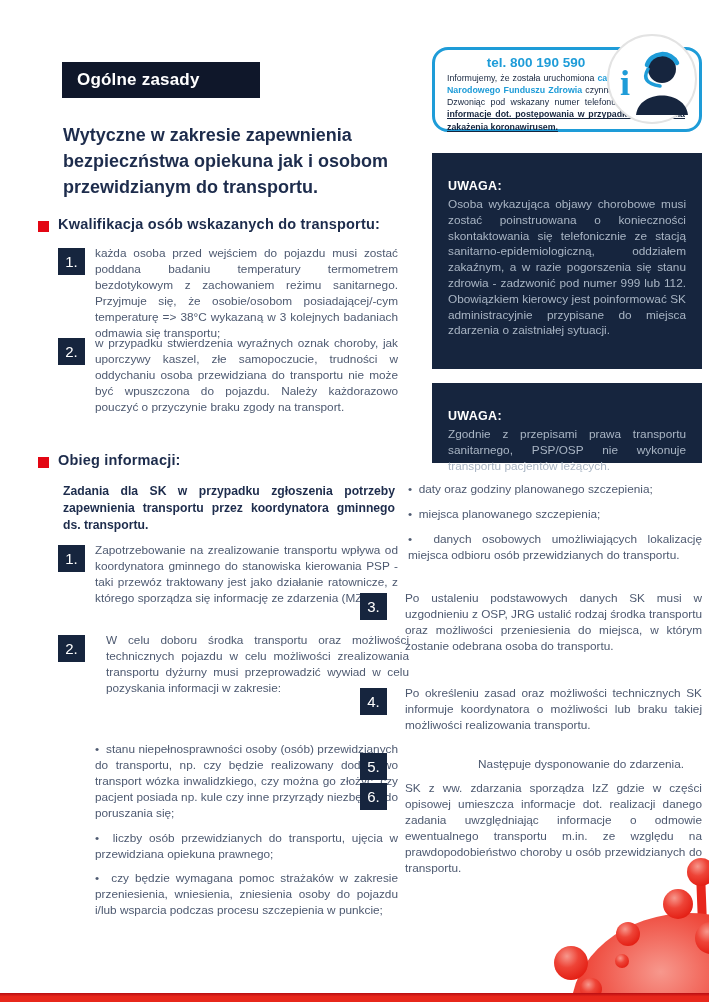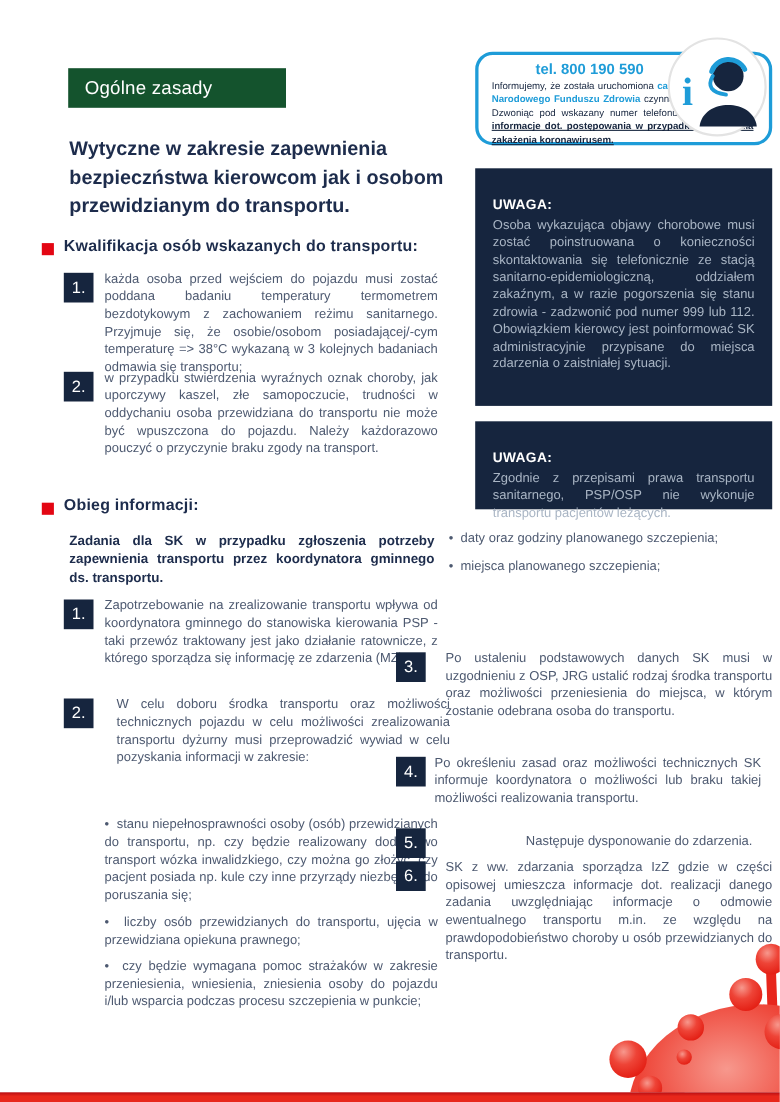--- a/index.html
+++ b/index.html
@@ -1,21 +1,21 @@
 <!DOCTYPE html>
 <html lang="pl"><head>
 <meta charset="utf-8">
 <style>
   * { margin:0; padding:0; box-sizing:border-box; }
   html,body { background:#fff; }
   body { font-family:"Liberation Sans", sans-serif; }
   .page { position:relative; width:709px; height:1002px; background:#fff; overflow:hidden; }
 
   .banner { position:absolute; left:62px; top:62px; width:198px; height:36px;
-            background:#14532d; color:#fff; font-size:17px; font-weight:400;
+            background:#0f172a; color:#fff; font-size:17px; font-weight:700;
             display:flex; align-items:center; padding-left:15px; letter-spacing:.2px; }
 
   .main-title { position:absolute; left:63px; top:122px; width:352px;
                 font-size:18px; font-weight:700; color:#1d2c4c; line-height:1.45; }
 
   
   .hotline { position:absolute; left:432px; top:47px; width:270px; height:85px;
              border:3px solid #1e9cd8; border-radius:16px; padding:5px 16px 5px 12px; }
   .hotline .phone { color:#1e9cd8; font-weight:700; font-size:13.5px; text-align:center;
                     margin-right:58px; margin-bottom:2px; }
@@ -50,21 +50,21 @@
 </style>
 </head>
 <body>
 
 <div class="page">
 
   <div class="banner">
     <span>Ogólne zasady</span>
   </div>
 
-  <h1 class="main-title">Wytyczne w zakresie zapewnienia bezpieczństwa kierowcom jak i osobom przewidzianym do transportu.</h1>
+  <h1 class="main-title">Wytyczne w zakresie zapewnienia bezpieczństwa opiekuna jak i osobom przewidzianym do transportu.</h1>
 
   <div class="hotline">
     <div class="phone">tel. 800 190 590</div>
     <div class="blurb">
       <span>Informujemy, że została uruchomiona</span>
       <span class="blue">całodobowa infolinia Narodowego Funduszu Zdrowia</span>
       <span>czynna 7 dni w tygodniu. Dzwoniąc pod wskazany numer telefonu można uzyskać</span>
       <span class="link">informacje dot. postępowania w przypadku podejrzenia zakażenia koronawirusem.</span>
     </div>
   </div>
@@ -109,27 +109,28 @@
 
   <div class="bullet-list" style="left:95px; top:742px; width:303px;">
     <p class="bullet">stanu niepełnosprawności osoby (osób) przewidzianych do transportu, np. czy będzie realizowany dodatkowo transport wózka inwalidzkiego, czy można go złożyć, czy pacjent posiada np. kule czy inne przyrządy niezbędne do poruszania się;</p>
     <p class="bullet">liczby osób przewidzianych do transportu, ujęcia w przewidziana opiekuna prawnego;</p>
     <p class="bullet">czy będzie wymagana pomoc strażaków w zakresie przeniesienia, wniesienia, zniesienia osoby do pojazdu i/lub wsparcia podczas procesu szczepienia w punkcie;</p>
   </div>
 
   <div class="bullet-list" style="left:408px; top:482px; width:294px;">
     <p class="bullet">daty oraz godziny planowanego szczepienia;</p>
     <p class="bullet">miejsca planowanego szczepienia;</p>
+    <p class="bullet">danych osobowych umożliwiających lokalizację miejsca odbioru osób przewidzianych do transportu.</p>
   </div>
 
   <div class="num-badge" style="left:360px; top:593px;">3.</div>
   <p class="item-text" style="left:405px; top:591px; width:297px;">Po ustaleniu podstawowych danych SK musi w uzgodnieniu z OSP, JRG ustalić rodzaj środka transportu oraz możliwości przeniesienia do miejsca, w którym zostanie odebrana osoba do transportu.</p>
 
   <div class="num-badge" style="left:360px; top:688px;">4.</div>
-  <p class="item-text" style="left:395px; top:686px; width:297px;">Po określeniu zasad oraz możliwości technicznych SK informuje koordynatora o możliwości lub braku takiej możliwości realizowania transportu.</p>
+  <p class="item-text" style="left:405px; top:686px; width:297px;">Po określeniu zasad oraz możliwości technicznych SK informuje koordynatora o możliwości lub braku takiej możliwości realizowania transportu.</p>
 
   <div class="num-badge" style="left:360px; top:753px;">5.</div>
   <p class="item-text" style="left:387px; top:757px; width:297px; text-align:right;">Następuje dysponowanie do zdarzenia.</p>
 
   <div class="num-badge" style="left:360px; top:783px;">6.</div>
   <p class="item-text" style="left:405px; top:781px; width:297px;">SK z ww. zdarzania sporządza IzZ gdzie w części opisowej umieszcza informacje dot. realizacji danego zadania uwzględniając informacje o odmowie ewentualnego transportu m.in. ze względu na prawdopodobieństwo choroby u osób przewidzianych do transportu.</p>
 
   <svg class="virus" viewBox="0 0 210 150">
     <defs>
       <radialGradient id="vg" cx="38%" cy="30%" r="85%">

